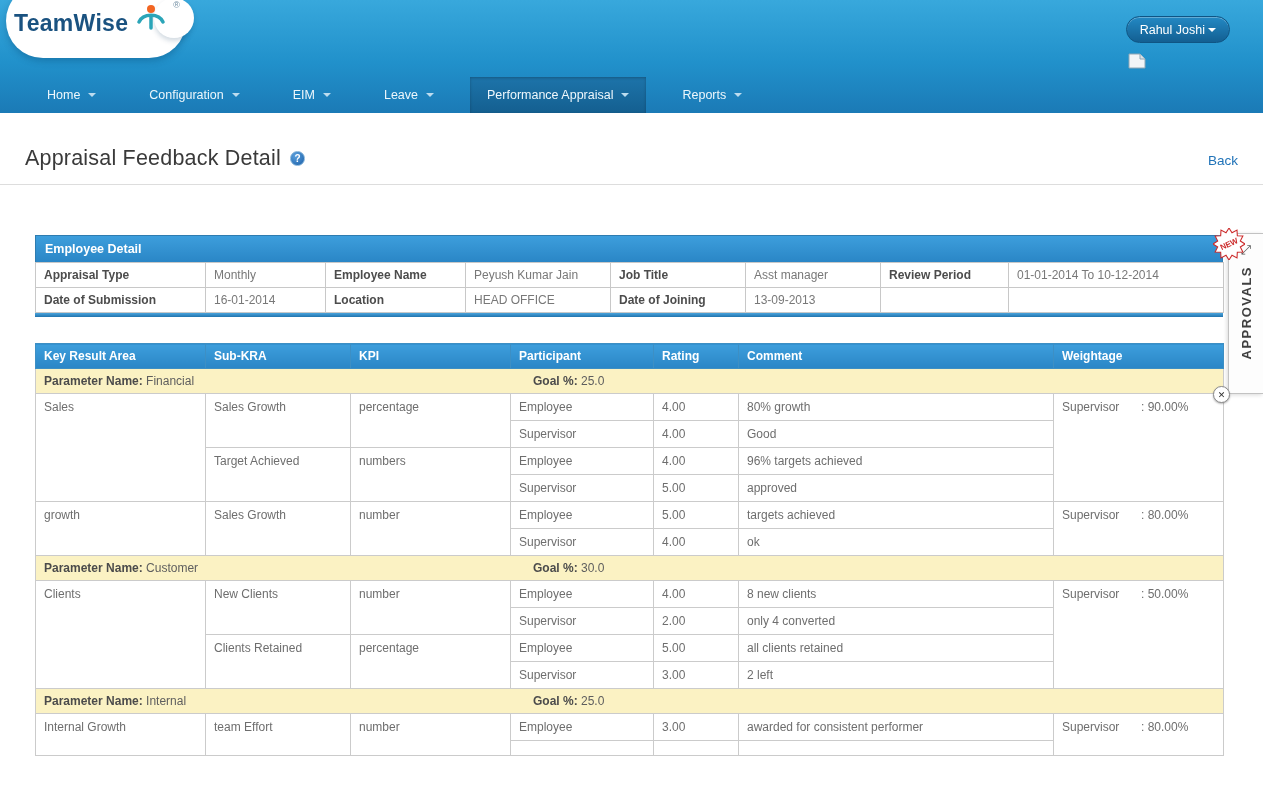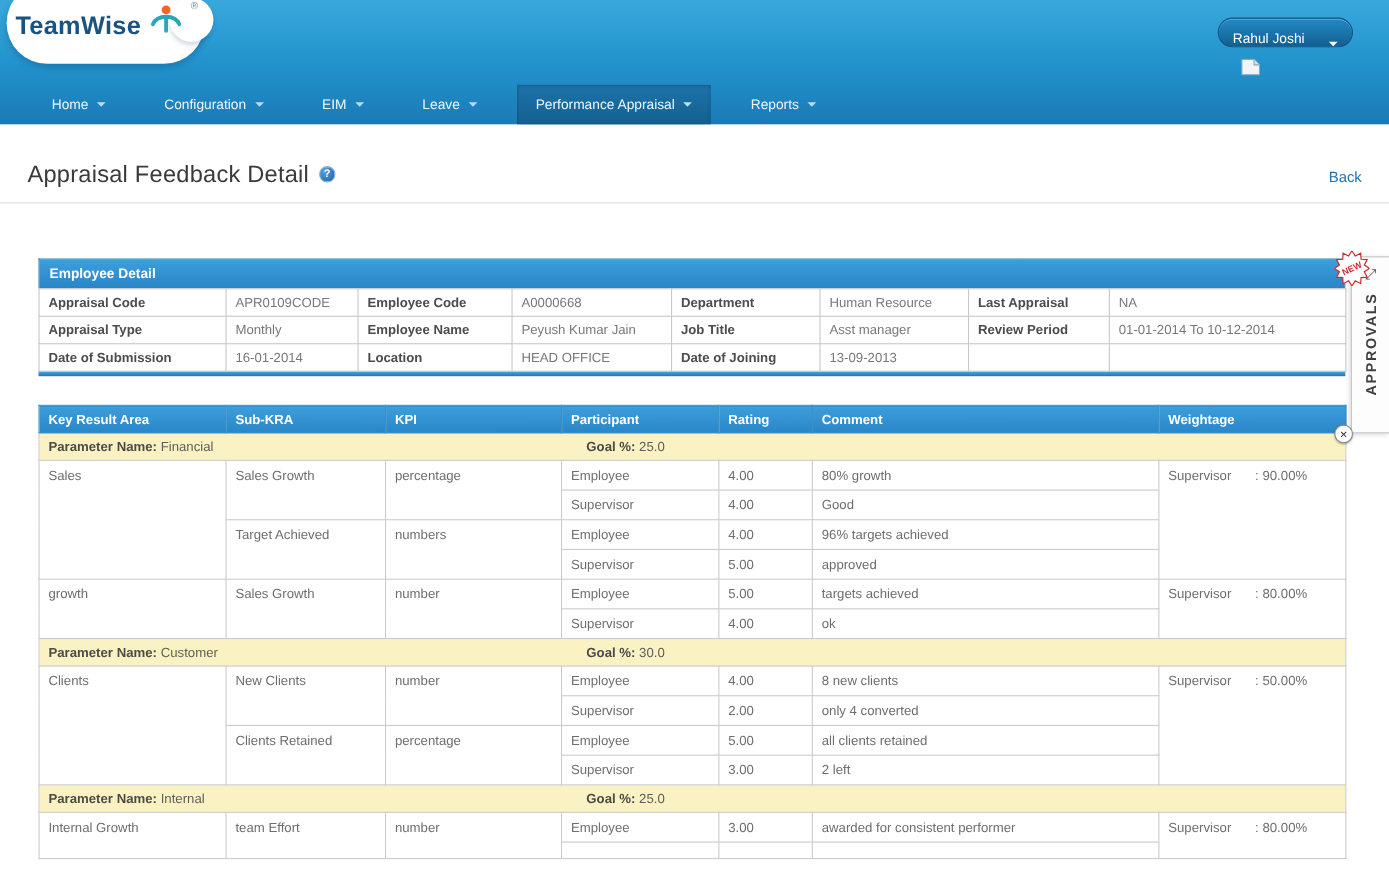--- a/index.html
+++ b/index.html
@@ -12,21 +12,21 @@
 
   .logo { position:absolute; left:6px; top:-16px; width:180px; height:74px; background:#fff;
           border-radius:38px; box-shadow:0 3px 7px rgba(0,50,90,.28); cursor:pointer; }
   .logo:after { content:""; position:absolute; right:-8px; top:14px; width:40px; height:40px; background:#fff; border-radius:50%; box-shadow:0 3px 5px rgba(0,50,90,.18);}
   .brand { position:absolute; left:8px; top:26px; font-size:23px; font-weight:bold; color:#1a5280; letter-spacing:.3px; z-index:2; }
   .logo svg.person { position:absolute; right:20px; top:18px; z-index:3; }
   .reg { position:absolute; right:6px; top:16px; font-size:9px; color:#6d8ba0; z-index:3; }
 
   .user-btn { position:absolute; top:16px; right:33px; height:27px; padding:0 13px;
               background:linear-gradient(180deg,#2389c4,#135f92); border:1px solid #0f5584; border-radius:14px;
-              color:#fff; font-size:12.5px; display:flex; align-items:flex-end; gap:22px; cursor:pointer;
+              color:#fff; font-size:12.5px; display:flex; align-items:center; gap:3px; cursor:pointer;
               box-shadow:inset 0 1px 0 rgba(255,255,255,.3); }
   .chev { width:0; height:0; border-left:4px solid transparent; border-right:4px solid transparent; border-top:4px solid #bcdcef; }
   .chev-white { border-top-color:#fff; }
 
   .mail-icon { position:absolute; top:53px; right:117px; cursor:pointer; }
 
   .nav { position:absolute; left:0; right:0; bottom:0; height:36px; display:flex; padding-left:30px;gap:19px; }
   .nav-item { display:flex; align-items:center; gap:8px; padding:0 17px; color:#eef7fc; font-size:12.5px; cursor:pointer; white-space:nowrap; }
   .nav-item.active { background:linear-gradient(180deg,#1d74aa,#145f90); box-shadow:inset 0 1px 3px rgba(0,0,0,.25); }
 
@@ -151,30 +151,20 @@
             <col style="width:120px">
             <col style="width:140px">
             <col style="width:145px">
           <col style="width:135px">
             <col style="width:135px">
             <col style="width:128px">
             <col style="width:215px">
         </colgroup>
         <tbody>
             <tr>
-              <td class="lbl">Appraisal Code</td>
-              <td class="val">APR0109CODE</td>
-              <td class="lbl">Employee Code</td>
-              <td class="val">A0000668</td>
-              <td class="lbl">Department</td>
-              <td class="val">Human Resource</td>
-              <td class="lbl">Last Appraisal</td>
-              <td class="val">NA</td>
-            </tr>
-            <tr>
               <td class="lbl">Appraisal Type</td>
               <td class="val">Monthly</td>
               <td class="lbl">Employee Name</td>
               <td class="val">Peyush Kumar Jain</td>
               <td class="lbl">Job Title</td>
               <td class="val">Asst manager</td>
               <td class="lbl">Review Period</td>
               <td class="val">01-01-2014 To 10-12-2014</td>
             </tr>
             <tr>

